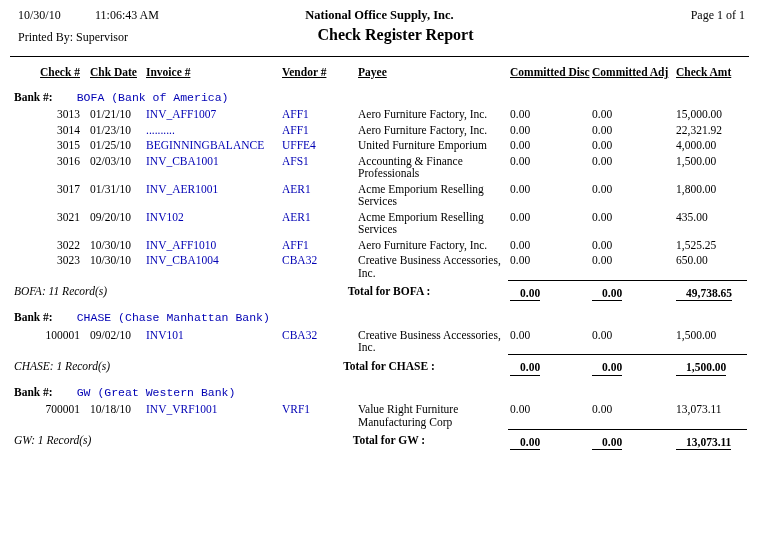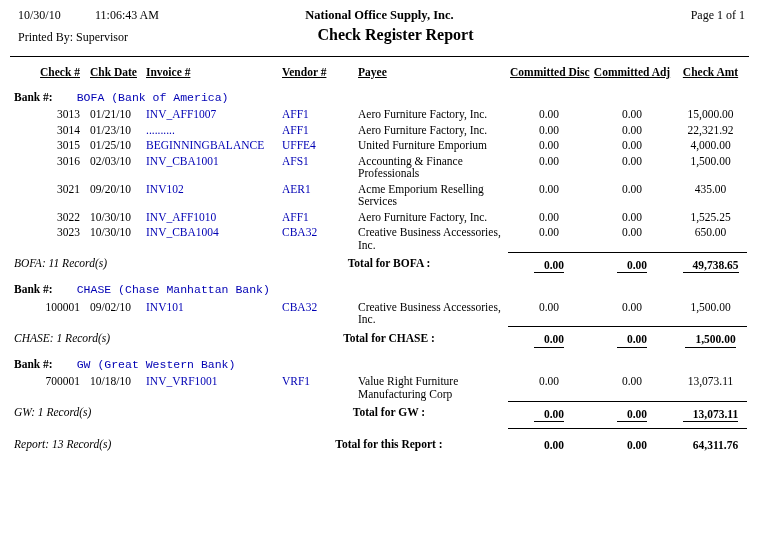--- a/index.html
+++ b/index.html
@@ -20,21 +20,21 @@
   .report-table th, .report-table td {
     font-size: 11.5px; line-height: 12.5px; vertical-align: top; padding: 1px 2px; overflow: hidden;
   }
   .col-head th { font-weight: bold; text-align: left; padding-bottom: 8px; white-space: nowrap; }
   .colu { text-decoration: underline; }
   th.c-check, td.c-check { text-align: right; }
   th.c-date, td.c-date   { padding-left: 8px; }
   th.c-inv,  td.c-inv    { padding-left: 8px; }
   th.c-ven,  td.c-ven    { padding-left: 10px; }
   th.c-payee, td.c-payee { padding-left: 10px; }
-  th.c-num, td.c-num     { text-align: center; }
+  th.c-num, td.c-num     { text-align: left; }
 
   .blue { color: var(--blue, #0000b4); }
   .bank-row td { padding-top: 4px; padding-bottom: 2px; }
   .bank-label { font-weight: bold; }
   .bank-name { color: var(--blue, #0000b4); margin-left: 24px; font-family: Liberation Mono, monospace; }
   .data-row td { padding-top: 2px; padding-bottom: 1px; }
 
   .summary-row td { padding-top: 5px; padding-bottom: 6px; }
   .summary-row td.count { font-style: italic; }
   .summary-row td.total-label { font-weight: bold; text-align: center; padding-right: 4px; white-space: nowrap; }
@@ -118,20 +118,30 @@
           <td class="c-check">3016</td>
           <td class="c-date">02/03/10</td>
           <td class="c-inv blue">INV_CBA1001</td>
           <td class="c-ven blue">AFS1</td>
           <td class="c-payee">Accounting &amp; Finance Professionals</td>
           <td class="c-num">0.00</td>
           <td class="c-num">0.00</td>
           <td class="c-num">1,500.00</td>
         </tr>
         <tr class="data-row">
+          <td class="c-check">3017</td>
+          <td class="c-date">01/31/10</td>
+          <td class="c-inv blue">INV_AER1001</td>
+          <td class="c-ven blue">AER1</td>
+          <td class="c-payee">Acme Emporium Reselling Services</td>
+          <td class="c-num">0.00</td>
+          <td class="c-num">0.00</td>
+          <td class="c-num">1,800.00</td>
+        </tr>
+        <tr class="data-row">
           <td class="c-check">3021</td>
           <td class="c-date">09/20/10</td>
           <td class="c-inv blue">INV102</td>
           <td class="c-ven blue">AER1</td>
           <td class="c-payee">Acme Emporium Reselling Services</td>
           <td class="c-num">0.00</td>
           <td class="c-num">0.00</td>
           <td class="c-num">435.00</td>
         </tr>
         <tr class="data-row">

